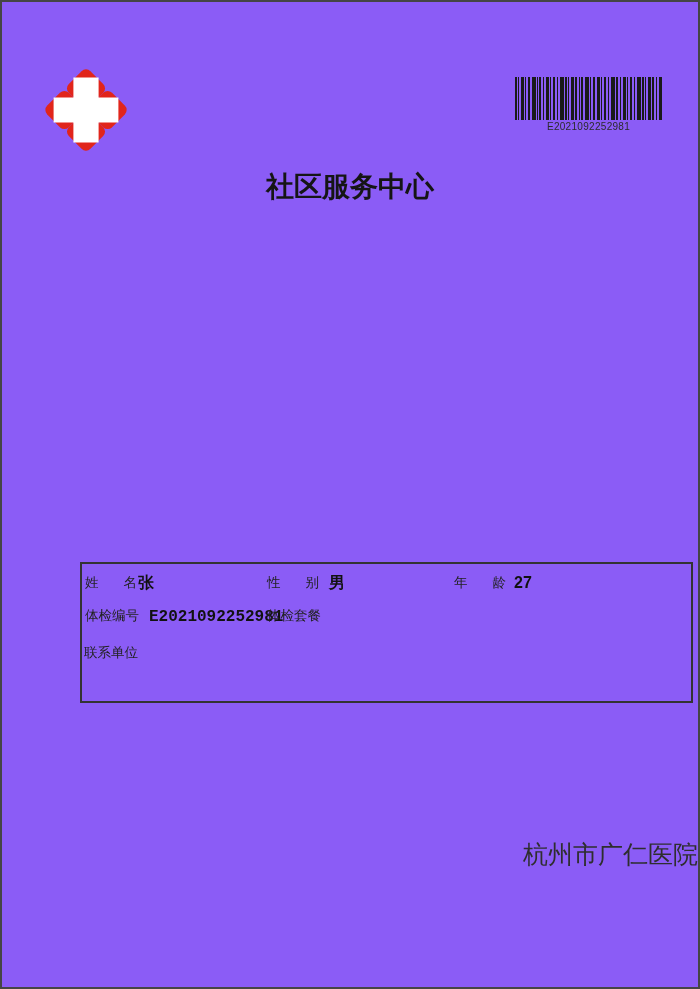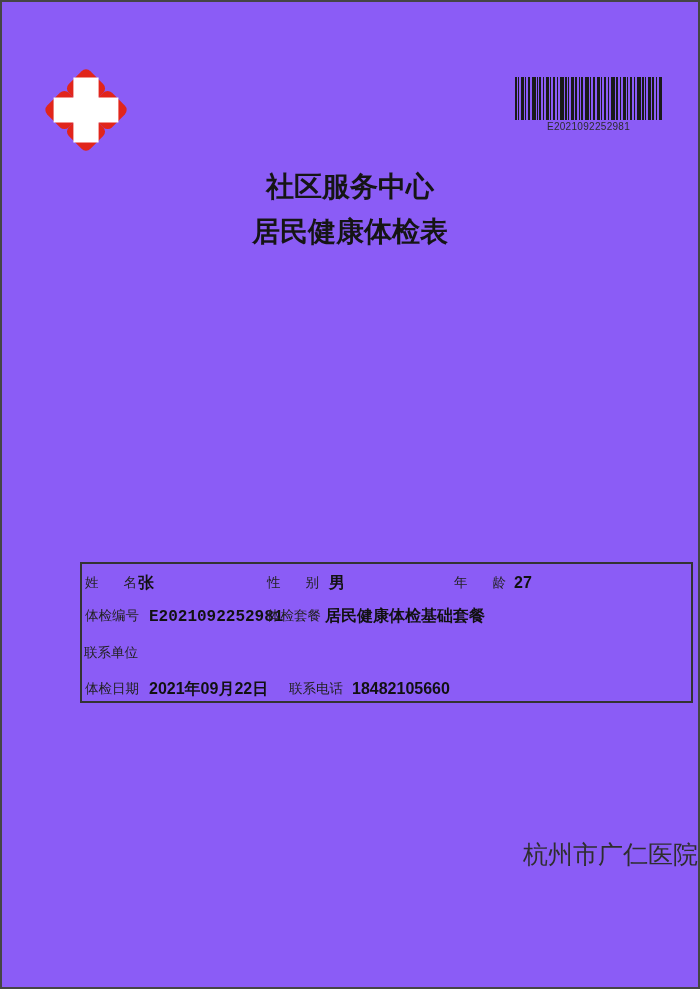--- a/index.html
+++ b/index.html
@@ -58,49 +58,41 @@
   </div>
 
   <div class="barcode">
     <svg viewBox="0 0 147 43" width="147" height="43" preserveAspectRatio="none" aria-hidden="true">
       <path fill="#1a1a1a" d="M0 0h2v43h-2z M3 0h1v43h-1z M6 0h3v43h-3z M10 0h1v43h-1z M13 0h2v43h-2z M17 0h4v43h-4z M22 0h1v43h-1z M24 0h2v43h-2z M28 0h1v43h-1z M31 0h3v43h-3z M35 0h1v43h-1z M38 0h2v43h-2z M42 0h1v43h-1z M45 0h4v43h-4z M50 0h2v43h-2z M53 0h1v43h-1z M56 0h3v43h-3z M60 0h2v43h-2z M64 0h1v43h-1z M66 0h2v43h-2z M70 0h4v43h-4z M75 0h1v43h-1z M78 0h2v43h-2z M82 0h3v43h-3z M86 0h1v43h-1z M89 0h2v43h-2z M93 0h1v43h-1z M96 0h4v43h-4z M101 0h2v43h-2z M105 0h1v43h-1z M108 0h3v43h-3z M112 0h1v43h-1z M115 0h2v43h-2z M119 0h1v43h-1z M122 0h4v43h-4z M127 0h2v43h-2z M130 0h1v43h-1z M133 0h3v43h-3z M137 0h2v43h-2z M141 0h1v43h-1z M144 0h3v43h-3z"></path>
     </svg>
   </div>
   <div class="barcode-num">E2021092252981</div>
 
   <div class="title-line title-1">社区服务中心</div>
-  <div class="title-line title-2">居民健康体检表</div>
 
   <div class="info-box">
 
     <div class="irow r1">
       <span class="fl fl2" style="left:3px">姓名</span>
       <span class="fv" style="left:56px">张</span>
       <span class="fl fl2" style="left:185px">性别</span>
       <span class="fv" style="left:247px">男</span>
       <span class="fl fl2" style="left:372px">年龄</span>
       <span class="fv" style="left:432px">27</span>
     </div>
 
     <div class="irow r2">
       <span class="fl" style="left:3px">体检编号</span>
       <span class="fv" style="left:67px">E2021092252981</span>
       <span class="fl" style="left:185px">体检套餐</span>
-      <span class="fv" style="left:243px">居民健康体检基础套餐</span>
     </div>
 
     <div class="irow r3">
       <span class="fl" style="left:2px">联系单位</span>
       <span class="fv" style="left:67px"></span>
     </div>
 
-    <div class="irow r4">
-      <span class="fl" style="left:3px">体检日期</span>
-      <span class="fv" style="left:67px">2021年09月22日</span>
-      <span class="fl" style="left:207px">联系电话</span>
-      <span class="fv" style="left:270px">18482105660</span>
-    </div>
 
   </div>
 
   <div class="hospital">杭州市广仁医院</div>
 
 </div>
 
 </body></html>

